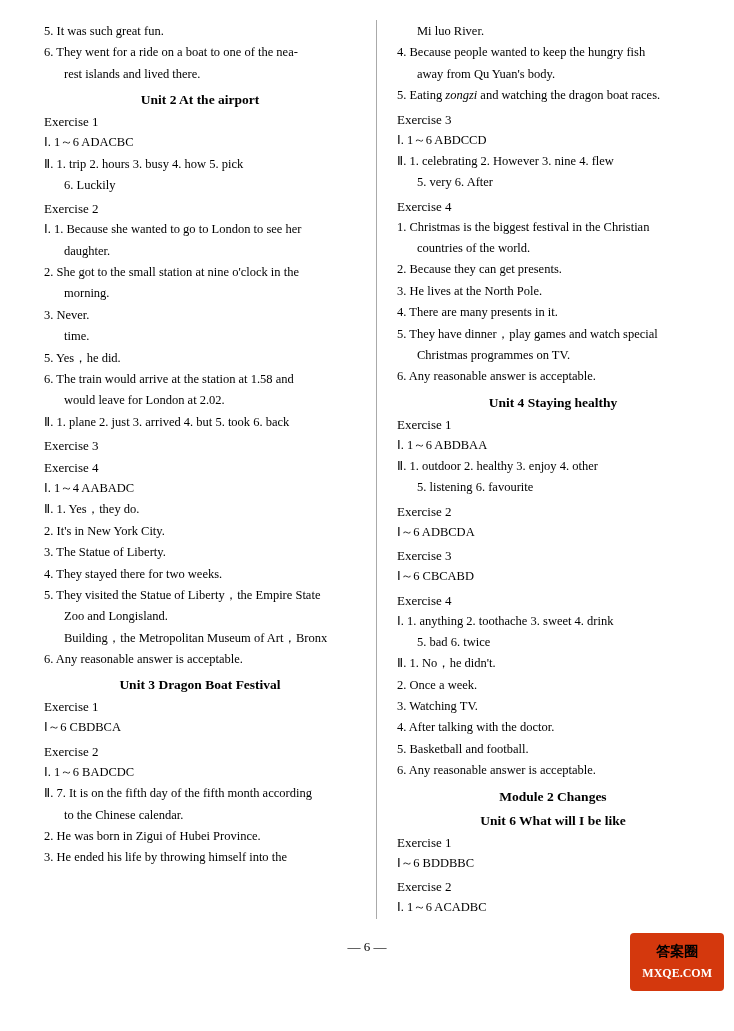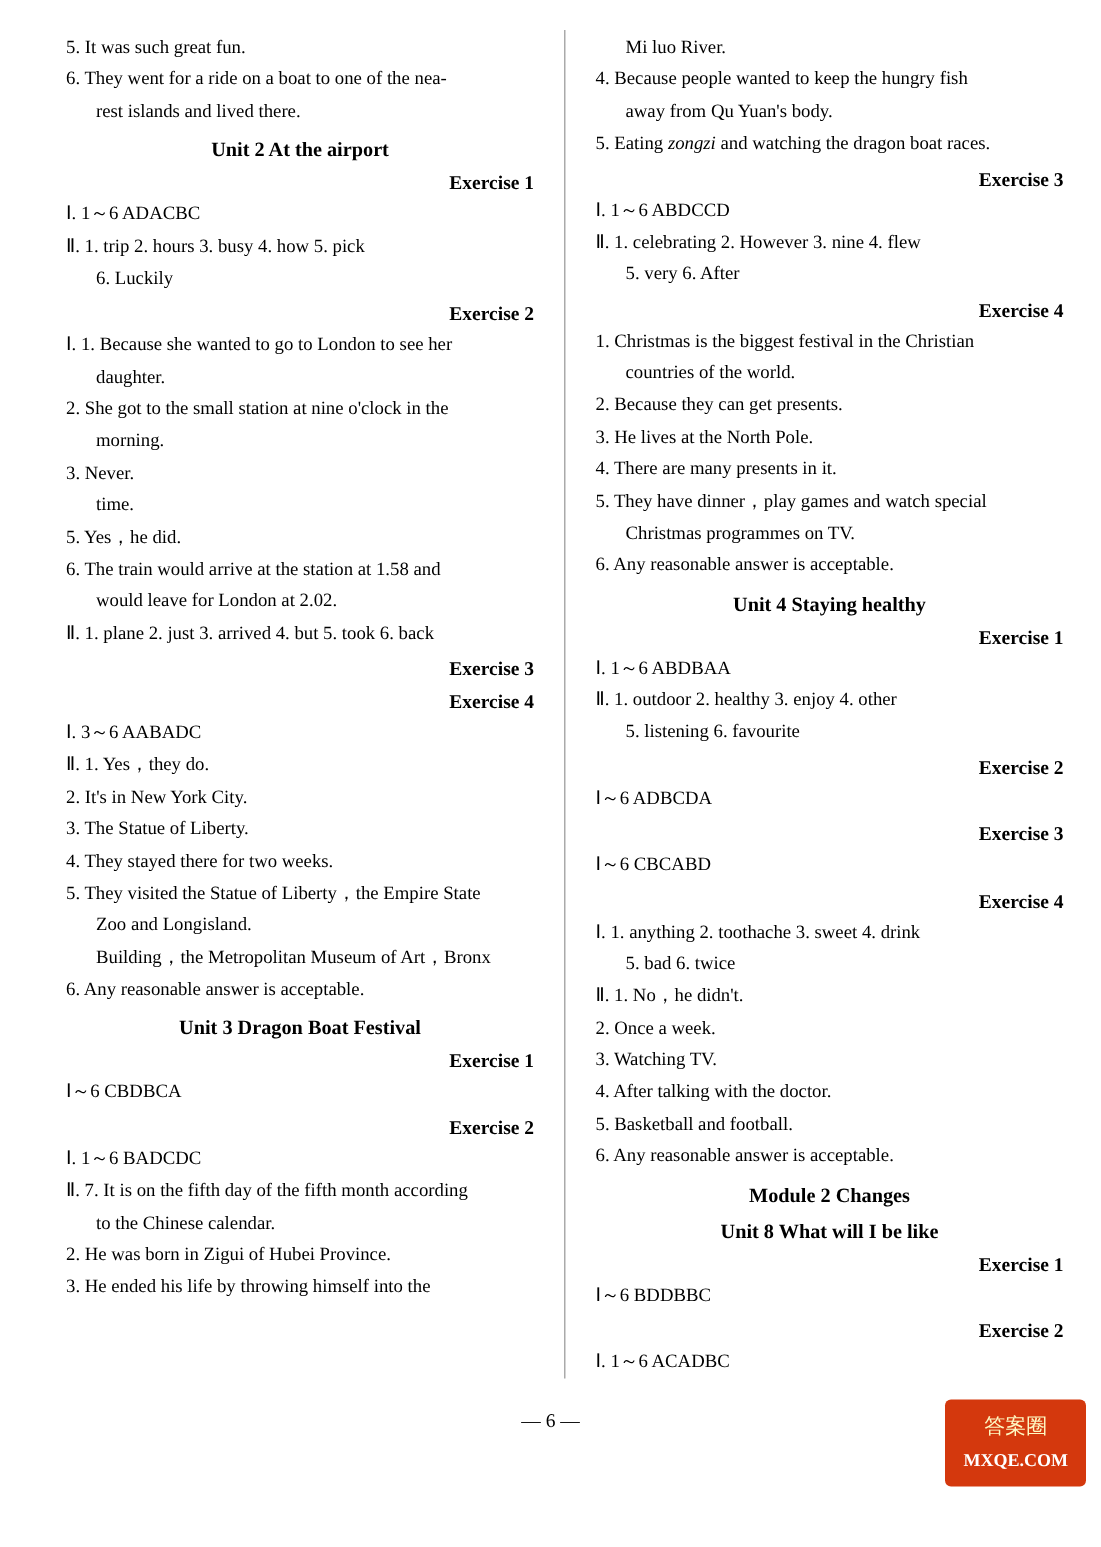--- a/index.html
+++ b/index.html
@@ -23,22 +23,22 @@
       flex: 1;
       padding: 0 5px;
     }
     .section-title {
       font-weight: bold;
       text-align: center;
       margin: 8px 0 4px 0;
       font-size: 13.5px;
     }
     .exercise-title {
-      font-weight: bold;
-      text-align: right;
+      font-weight: normal;
+      text-align: left;
       margin: 6px 0 3px 0;
       font-size: 13px;
     }
     .line {
       margin: 2px 0;
       line-height: 1.55;
       font-size: 12.5px;
     }
     .line.indent {
       padding-left: 20px;
@@ -56,22 +56,22 @@
       color: #fff;
       padding: 8px 12px;
       font-size: 12px;
       font-weight: bold;
       border-radius: 4px;
       text-align: center;
       line-height: 1.6;
     }
     .watermark-top {
       font-size: 14px;
-      color: #fef9c3;
-      font-weight: normal;
+      color: #000000;
+      font-weight: bold;
     }
     .divider {
       width: 1px;
       background: #aaa;
       margin: 0 5px;
     }
   </style>
 </head>
 <body>
 
@@ -91,21 +91,21 @@
       <div class="line">2. She got to the small station at nine o'clock in the</div>
       <div class="line indent">morning.</div>
       <div class="line">3. Never.</div>
       <div class="line indent">time.</div>
       <div class="line">5. Yes，he did.</div>
       <div class="line">6. The train would arrive at the station at 1.58 and</div>
       <div class="line indent">would leave for London at 2.02.</div>
       <div class="line">Ⅱ. 1. plane   2. just   3. arrived   4. but   5. took   6. back</div>
       <div class="exercise-title">Exercise 3</div>
       <div class="exercise-title">Exercise 4</div>
-      <div class="line">Ⅰ. 3～6 AABADC</div>
+      <div class="line">Ⅰ. 1～4 AABADC</div>
       <div class="line">Ⅱ. 1. Yes，they do.</div>
       <div class="line">2. It's in New York City.</div>
       <div class="line">3. The Statue of Liberty.</div>
       <div class="line">4. They stayed there for two weeks.</div>
       <div class="line">5. They visited the Statue of Liberty，the Empire State</div>
       <div class="line indent">Zoo and Longisland.</div>
       <div class="line indent">Building，the Metropolitan Museum of Art，Bronx</div>
       <div class="line">6. Any reasonable answer is acceptable.</div>
       <div class="section-title">Unit 3   Dragon Boat Festival</div>
       <div class="exercise-title">Exercise 1</div>
@@ -148,21 +148,21 @@
       <div class="exercise-title">Exercise 4</div>
       <div class="line">Ⅰ. 1. anything   2. toothache   3. sweet   4. drink</div>
       <div class="line indent">5. bad   6. twice</div>
       <div class="line">Ⅱ. 1. No，he didn't.</div>
       <div class="line">2. Once a week.</div>
       <div class="line">3. Watching TV.</div>
       <div class="line">4. After talking with the doctor.</div>
       <div class="line">5. Basketball and football.</div>
       <div class="line">6. Any reasonable answer is acceptable.</div>
       <div class="section-title">Module 2   Changes</div>
-      <div class="section-title">Unit 8   What will I be like</div>
+      <div class="section-title">Unit 6   What will I be like</div>
       <div class="exercise-title">Exercise 1</div>
       <div class="line">Ⅰ～6 BDDBBC</div>
       <div class="exercise-title">Exercise 2</div>
       <div class="line">Ⅰ. 1～6 ACADBC</div>
     </div>
 </div>
 
 <div class="page-number">
   — <span>6</span> —
 </div>

